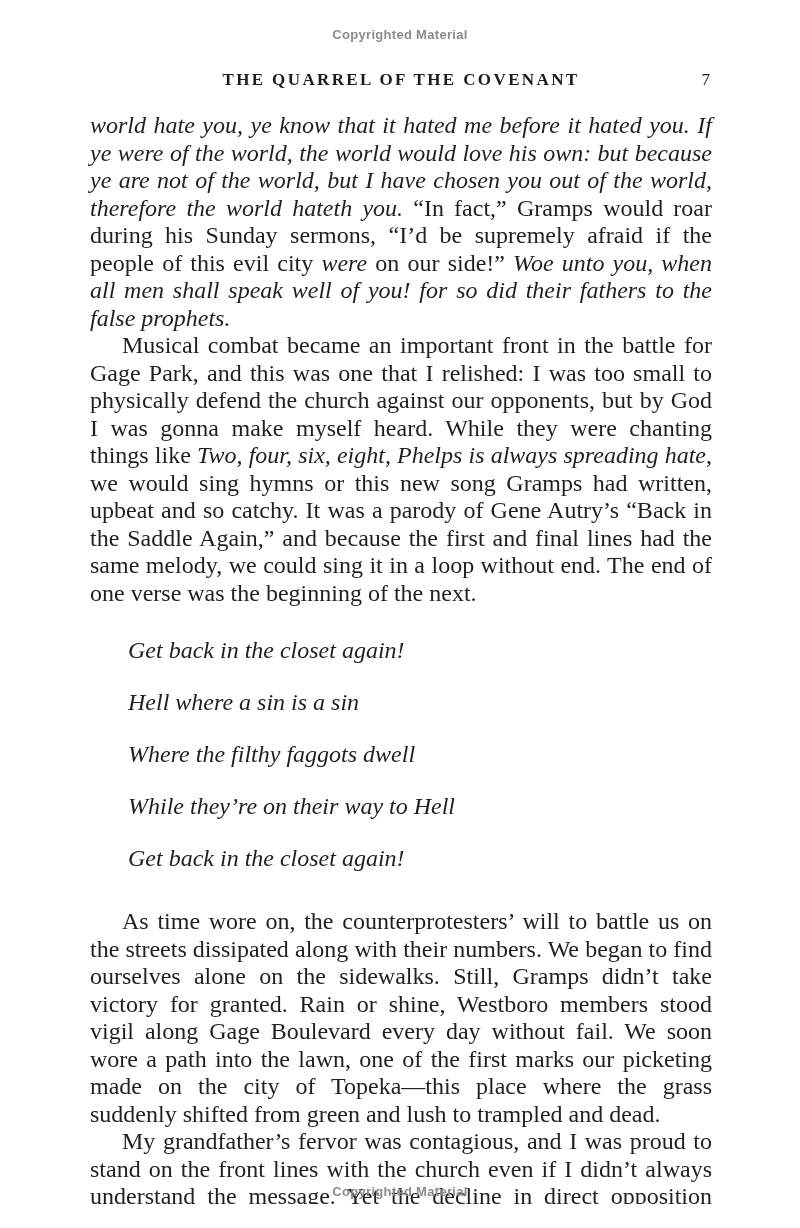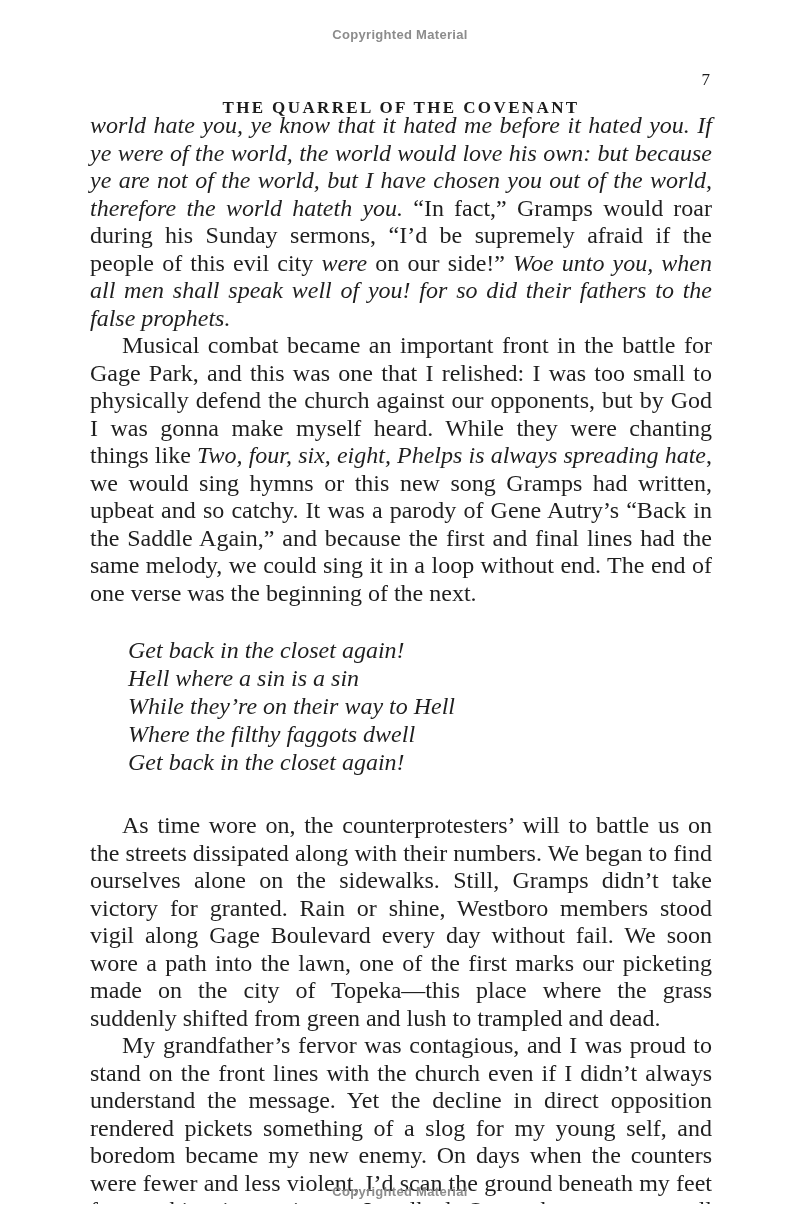--- a/index.html
+++ b/index.html
@@ -42,21 +42,20 @@
     width: 622px;
     font-family: "Liberation Serif", serif;
     color: #1c1c1c;
   }
   .running-title {
     display: block;
     text-align: center;
     font-size: 17px;
     font-weight: 600;
     letter-spacing: 0.14em;
-    margin-top: 28px;
   }
   .page-number {
     position: absolute;
     top: 0;
     right: 2px;
     font-size: 17px;
     font-weight: 400;
   }
   .body-text {
     position: absolute;
@@ -78,42 +77,43 @@
   }
   .body-text i {
     font-style: italic;
   }
   .verse {
     margin: 29px 0 36px 38px;
     font-style: italic;
   }
   .verse-line {
     line-height: 28px;
+    margin-top: 24px;
   }
 </style>
 </head>
 <body>
 
 <div class="page">
 
   <div class="notice top-notice">Copyrighted Material</div>
 
   <div class="running-header">
     <span class="running-title">THE QUARREL OF THE COVENANT</span>
     <span class="page-number">7</span>
   </div>
 
   <div class="body-text">
       <p class="prose"><i>world hate you, ye know that it hated me before it hated you. If ye were of the world, the world would love his own: but because ye are not of the world, but I have chosen you out of the world, therefore the world hateth you. </i><span>“In fact,” Gramps would roar during his Sunday sermons, “I’d be supremely afraid if the people of this evil city </span><i>were</i><span> on our side!” </span><i>Woe unto you, when all men shall speak well of you! for so did their fathers to the false prophets.</i></p>
       <p class="prose indent"><span>Musical combat became an important front in the battle for Gage Park, and this was one that I relished: I was too small to physically defend the church against our opponents, but by God I was gonna make myself heard. While they were chanting things like </span><i>Two, four, six, eight, Phelps is always spreading hate</i><span>, we would sing hymns or this new song Gramps had written, upbeat and so catchy. It was a parody of Gene Autry’s “Back in the Saddle Again,” and because the first and final lines had the same melody, we could sing it in a loop without end. The end of one verse was the beginning of the next.</span></p>
       <div class="verse">
         <div class="verse-line">Get back in the closet again!</div>
         <div class="verse-line">Hell where a sin is a sin</div>
+        <div class="verse-line">Where the filthy faggots dwell</div>
         <div class="verse-line">While they’re on their way to Hell</div>
-        <div class="verse-line">Where the filthy faggots dwell</div>
         <div class="verse-line">Get back in the closet again!</div>
       </div>
       <p class="prose indent"><span>As time wore on, the counterprotesters’ will to battle us on the streets dissipated along with their numbers. We began to find ourselves alone on the sidewalks. Still, Gramps didn’t take victory for granted. Rain or shine, Westboro members stood vigil along Gage Boulevard every day without fail. We soon wore a path into the lawn, one of the first marks our picketing made on the city of Topeka—this place where the grass suddenly shifted from green and lush to trampled and dead.</span></p>
       <p class="prose indent"><span>My grandfather’s fervor was contagious, and I was proud to stand on the front lines with the church even if I didn’t always understand the message. Yet the decline in direct opposition rendered pickets something of a slog for my young self, and boredom became my new enemy. On days when the counters were fewer and less violent, I’d scan the ground beneath my feet for anything interesting as I walked. Once, there was a small brown mass beside the circle, flies buzzing all around</span></p>
     </div>
 
   <div class="notice bottom-notice">Copyrighted Material</div>
 
 </div>
 

